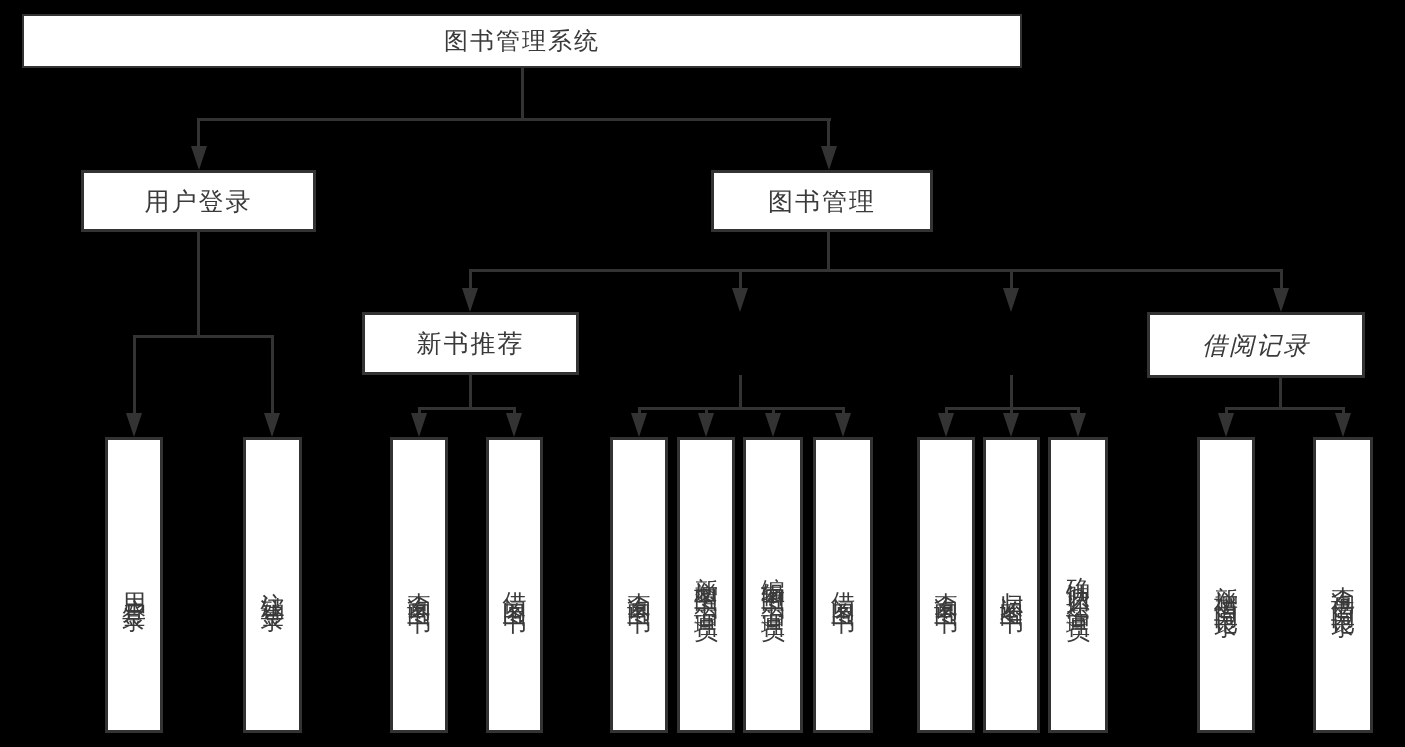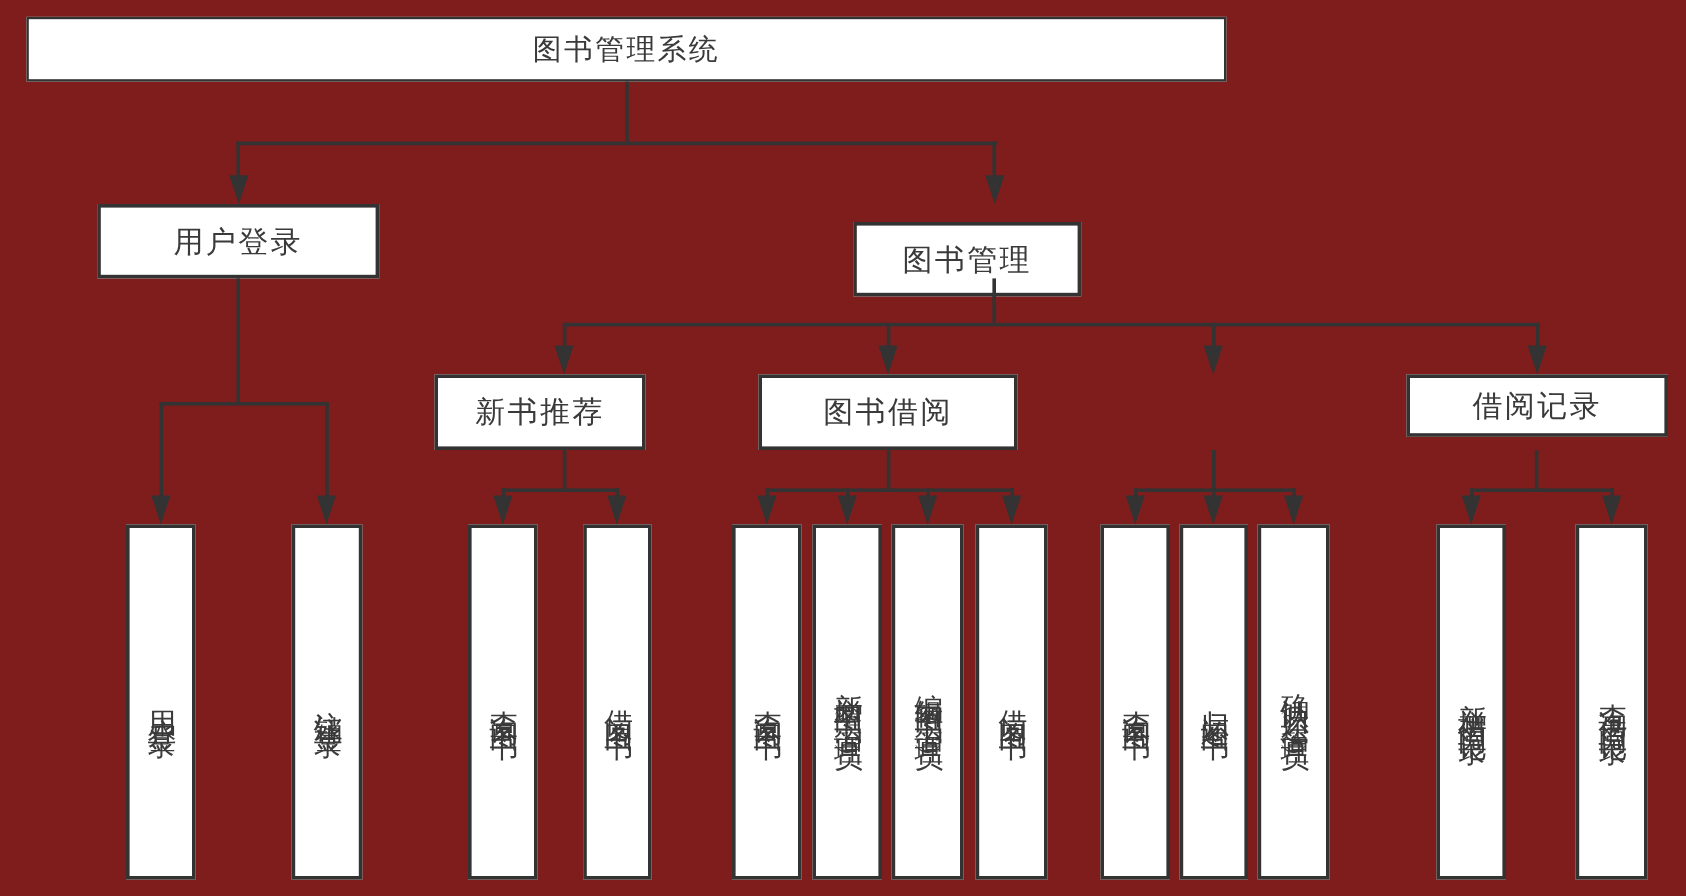--- a/index.html
+++ b/index.html
@@ -1,19 +1,19 @@
 <!DOCTYPE html>
 <html><head>
 <meta charset="utf-8">
 <style>
   html,body{margin:0;padding:0;background:#fff;}
   #canvas{
     position:relative;
     width:1405px;height:747px;
-    background:#7f1d1d;
+    background:#000000;
     font-family:"Liberation Sans",sans-serif;
     overflow:hidden;
   }
   .box{
     position:absolute;
     box-sizing:border-box;
     border:3px solid #333333;
     background:#ffffff;
     display:flex;
     align-items:center;
@@ -54,31 +54,28 @@
 
 <div id="canvas">
 
   <div class="box root" style="left:22px;top:14px;width:1000px;height:54px;">
     <span class="htext">图书管理系统</span>
   </div>
 
   <div class="box" style="left:81px;top:170px;width:235px;height:62px;">
     <span class="htext">用户登录</span>
   </div>
-  <div class="box" style="left:711px;top:170px;width:190px;height:62px;margin-top:15px;">
+  <div class="box" style="left:711px;top:170px;width:222px;height:62px;">
     <span class="htext">图书管理</span>
   </div>
 
-  <div class="box" style="left:362px;top:312px;width:176px;height:63px;">
+  <div class="box" style="left:362px;top:312px;width:217px;height:63px;">
     <span class="htext">新书推荐</span>
   </div>
-  <div class="box" style="left:632px;top:312px;width:216px;height:63px;">
-    <span class="htext">图书借阅</span>
-  </div>
-  <div class="box" style="left:1172px;top:312px;width:218px;height:52px;">
+  <div class="box" style="left:1147px;top:312px;width:218px;height:66px;font-style:italic;">
     <span class="htext">借阅记录</span>
   </div>
 
   <div class="box" style="left:105px;top:437px;width:58px;height:296px;">
     <span class="vtext">用户登录</span>
   </div>
   <div class="box" style="left:243px;top:437px;width:59px;height:296px;">
     <span class="vtext">注销登录</span>
   </div>
 

